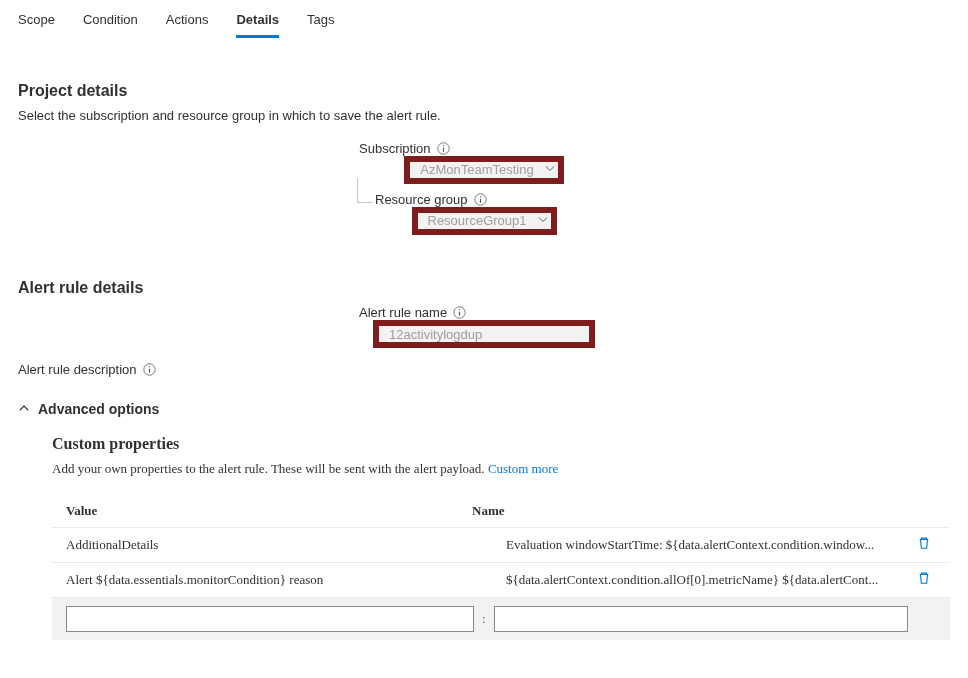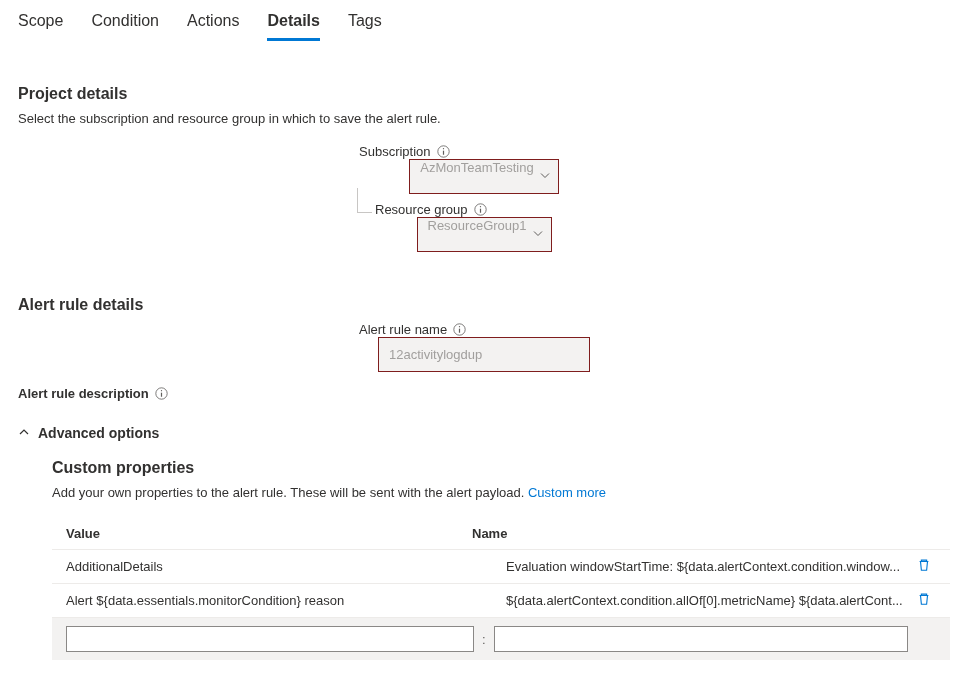--- a/index.html
+++ b/index.html
@@ -8,21 +8,21 @@
       font-size: 13px;
       color: #323130;
       margin: 0;
       padding: 0 18px;
       background: #fff;
     }
     .tabs { display: flex; gap: 28px; padding-top: 6px; }
     .tab {
       padding: 6px 0 8px;
       cursor: pointer;
-      font-size: 16px;
+      font-size: 13px;
       color: #323130;
     }
     .tab.active {
       font-weight: 600;
       border-bottom: 3px solid #0078d4;
     }
     h2.section {
       font-size: 16px;
       font-weight: 600;
       margin: 44px 0 8px;
@@ -42,22 +42,22 @@
       left:-18px;
       top:-14px;
       width:14px;
       height:24px;
       border-left:1px solid #c8c6c4;
       border-bottom:1px solid #c8c6c4;
     }
     .control-cell { flex: 1; }
     .select, .text-input {
       width: 100%;
-      height: 35px;
-      border: 1px solid #7f1d1d;
+      height: 28px;
+      border: 6px solid #7f1d1d;
       background: #fff;
       padding: 0 24px 0 10px;
       font-size: 13px;
       font-family: inherit;
     }
     .select.disabled, .text-input.disabled {
       background: #f3f2f1;
       color: #a19f9d;
     }
     .select-wrap { position: relative; }
@@ -68,21 +68,21 @@
       transform:translateY(-50%);
       pointer-events:none;
     }
     .text-input.multiline {
       height: 36px;
       padding-top: 6px;
       resize: none;
     }
     .text-input.active { border:1px solid #8661c5; box-shadow:0 0 0 1px #8661c5 inset; }
     .expander { display:flex; align-items:center; gap:8px; font-weight:600; font-size:14px; margin:24px 0 18px; cursor:pointer; }
-    .sub-indent { margin-left: 34px; }
+    .sub-indent { margin-left: 34px; font-family: Liberation Serif, serif; }
     .link { color:#0078d4; text-decoration:none; }
     .table-like { margin-top:18px; }
     .tr.header { display:flex; font-weight:600; border-bottom:1px solid #edebe9; padding:8px 14px; }
     .tr.data { display:flex; align-items:center; border-bottom:1px solid #edebe9; padding:8px 14px; }
     .td.name { flex:0 0 440px; overflow:hidden; text-overflow:ellipsis; white-space:nowrap; padding-right:8px; }
     .td.value { flex:1; overflow:hidden; text-overflow:ellipsis; white-space:nowrap; padding-right:8px; }
     .td.act { flex:0 0 24px; text-align:center; cursor:pointer; }
     .td.act svg { color:#0078d4; }
     .tr.new { display:flex; align-items:center; background:#f3f2f1; padding:8px 14px; gap:8px; }
     .tr.new input {
@@ -163,21 +163,21 @@
           <circle cx="8" cy="4.5" r="0.8" fill="#605e5c" stroke="none"></circle>
         </svg>
     </span>
   </div>
   <div class="control-cell">
     <input class="text-input disabled" disabled="" value="12activitylogdup" style="">
   </div>
 </div>
 
 <div class="form-row" style="align-items:flex-start;">
-  <div class="label-cell" style="padding-top:6px;font-weight:bold;">
+  <div class="label-cell" style="padding-top:6px;">
     <span>Alert rule description</span>
     <span class="info-icon">
       <svg width="13" height="13" viewBox="0 0 16 16" fill="none" stroke="#605e5c" stroke-width="1">
           <circle cx="8" cy="8" r="7"></circle>
           <line x1="8" y1="7" x2="8" y2="12" stroke-width="1.5"></line>
           <circle cx="8" cy="4.5" r="0.8" fill="#605e5c" stroke="none"></circle>
         </svg>
     </span>
   </div>
 </div>

